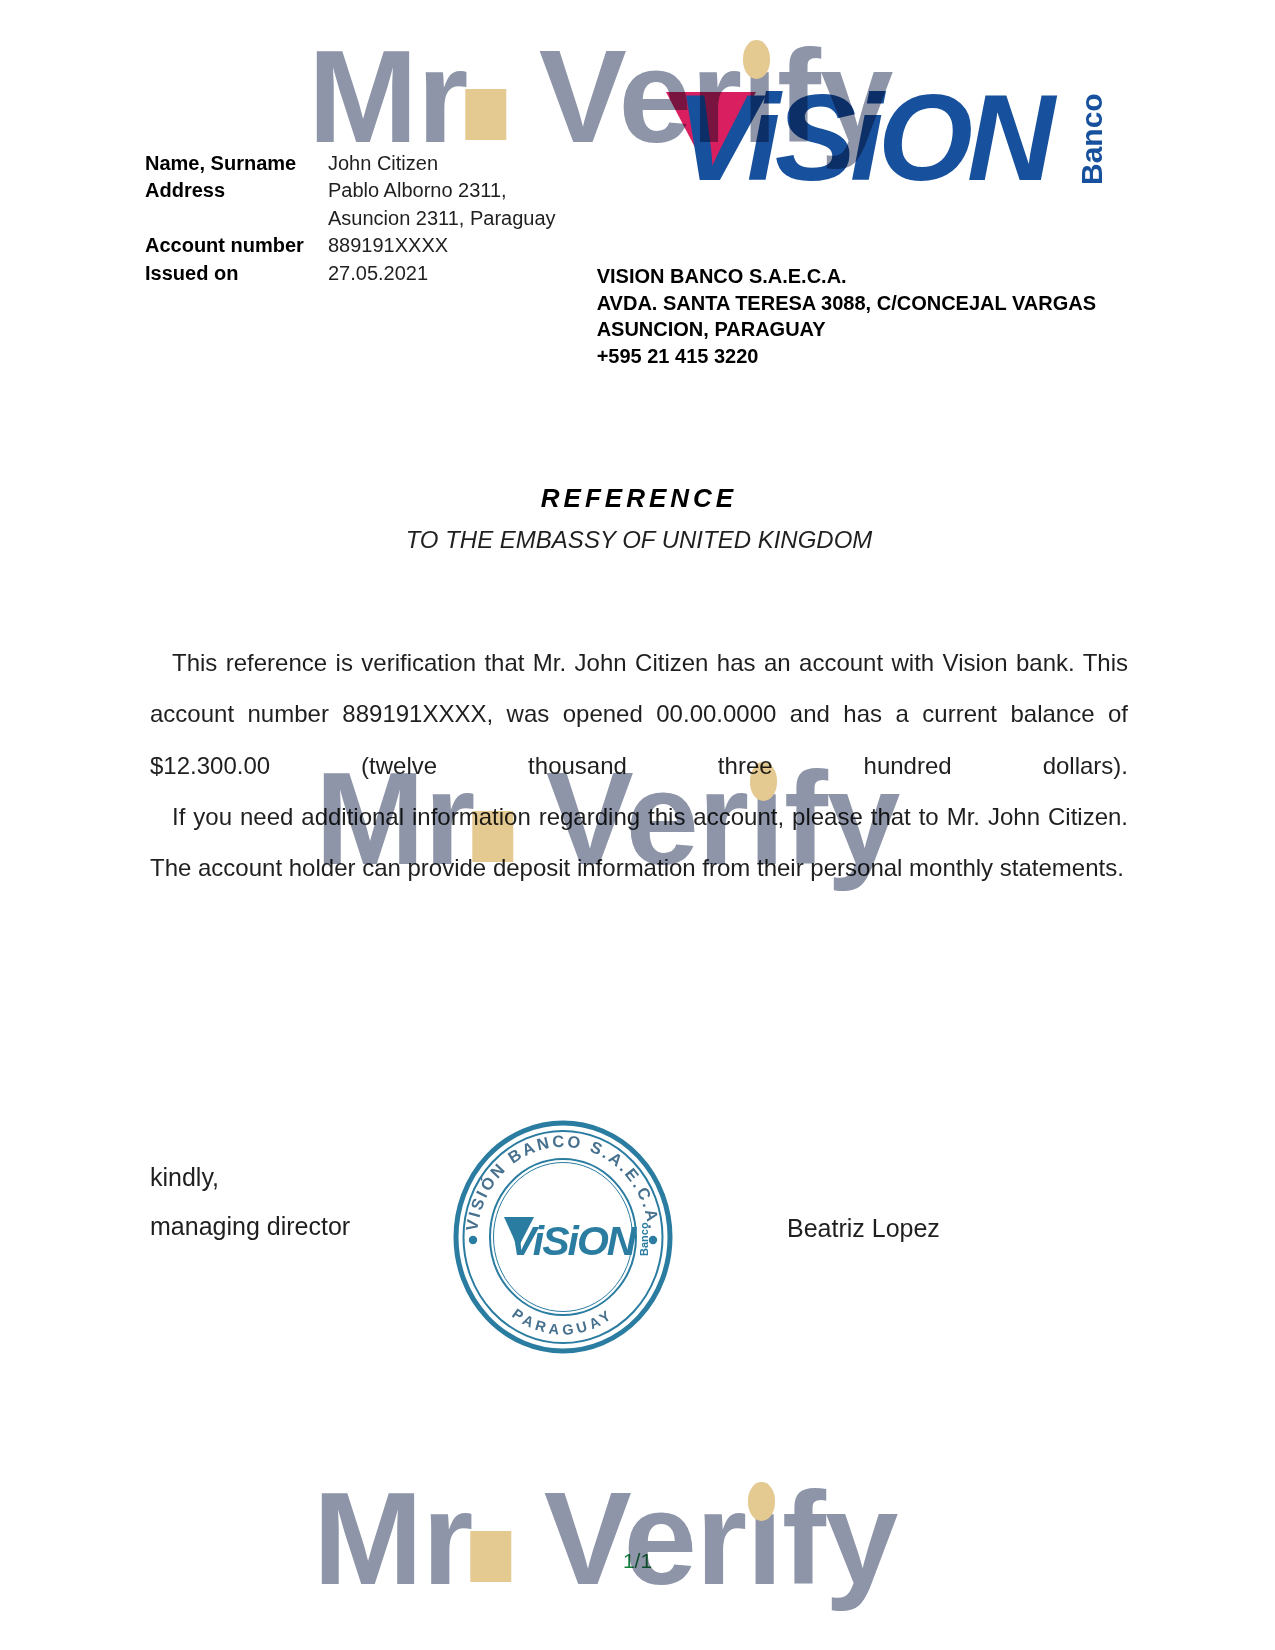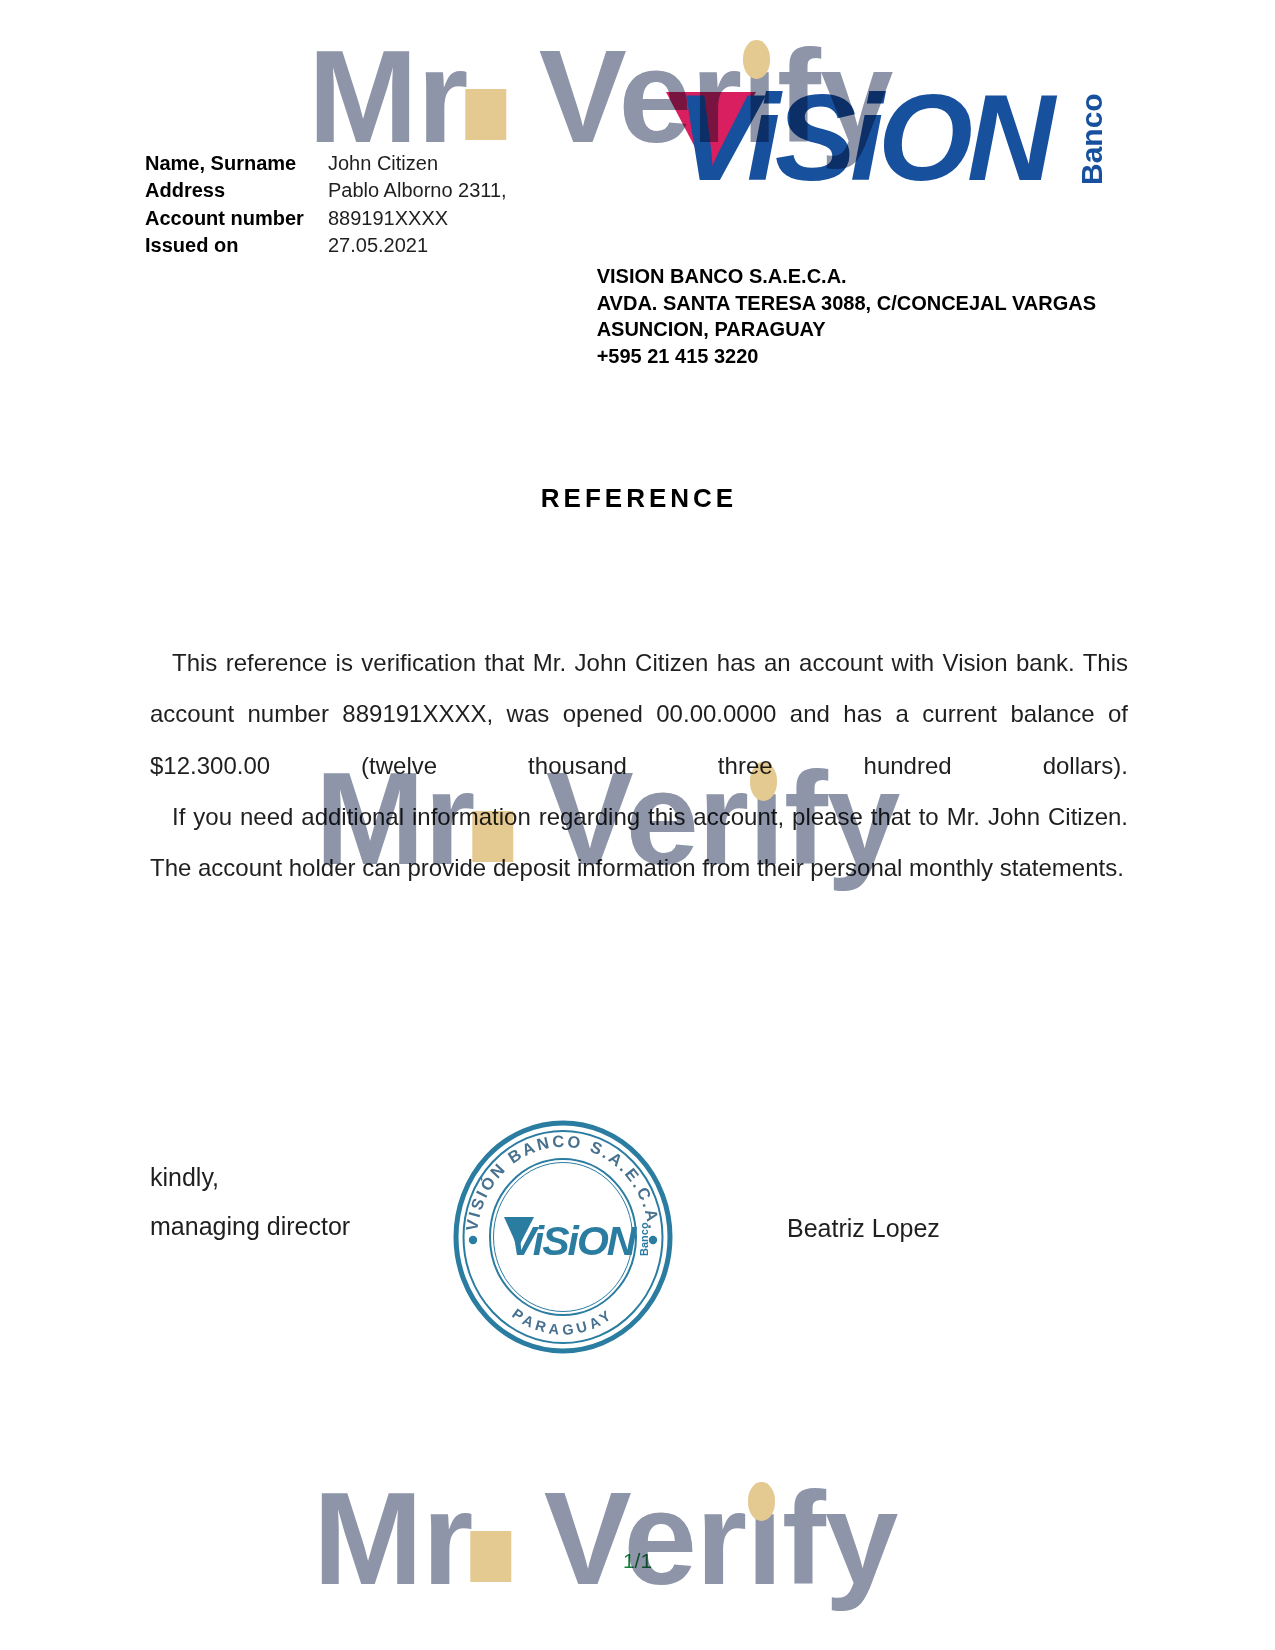--- a/index.html
+++ b/index.html
@@ -18,21 +18,21 @@
   
   .logo { position:absolute; left:652px; top:80px; width:458px; height:118px; }
 
   
   .bank-address {
     position:absolute; right:179px; top:263px; text-align:left;
     font-weight:bold; font-size:20px; line-height:26.6px; color:#000;
   }
 
   
-  .title-block { position:absolute; left:150px; top:483px; width:978px; text-align:center; }
+  .title-block { position:absolute; left:150px; top:483px; width:978px; text-align:center;font-style:italic; }
   .title-main { font-size:26px; font-weight:bold; letter-spacing:4px; color:#000; line-height:30px; }
   .title-sub  { font-size:24px; margin-top:13px; color:#1f1f1f; }
 
   
   .body-text { position:absolute; left:150px; top:637px; width:978px; font-size:24px; line-height:51.3px; text-align:justify; }
   .body-text p { margin:0; text-indent:22px; }
   .p1 { text-align-last:justify; }
 
   
   .closing  { position:absolute; left:150px; top:1163px; font-size:25px; }
@@ -68,20 +68,24 @@
   <div class="header-left">
     <div class="hrow">
       <span class="hlbl">Name, Surname</span>
       <span class="hval">John Citizen</span>
     </div>
     <div class="hrow">
       <span class="hlbl">Address</span>
       <span class="hval">Pablo Alborno 2311,</span>
     </div>
     <div class="hrow">
+      <span class="hlbl"></span>
+      <span class="hval">Asuncion 2311, Paraguay</span>
+    </div>
+    <div class="hrow">
       <span class="hlbl">Account number</span>
       <span class="hval">889191XXXX</span>
     </div>
     <div class="hrow">
       <span class="hlbl">Issued on</span>
       <span class="hval">27.05.2021</span>
     </div>
   </div>
 
   <div class="logo">
@@ -94,20 +98,21 @@
 
   <div class="bank-address">
     <div>VISION BANCO S.A.E.C.A.</div>
     <div>AVDA. SANTA TERESA 3088, C/CONCEJAL VARGAS</div>
     <div>ASUNCION, PARAGUAY</div>
     <div>+595 21 415 3220</div>
   </div>
 
   <div class="title-block">
     <div class="title-main">REFERENCE</div>
+    <div class="title-sub">TO THE EMBASSY OF UNITED KINGDOM</div>
   </div>
 
   <div class="body-text">
     <p class="p1">This reference is verification that Mr. John Citizen has an account with Vision bank. This account number 889191XXXX, was opened 00.00.0000 and has a current balance of $12.300.00 (twelve thousand three hundred dollars).</p>
     <p class="p2">If you need additional information regarding this account, please that to Mr. John Citizen. The account holder can provide deposit information from their personal monthly statements.</p>
   </div>
 
   <div class="closing">kindly,</div>
   <div class="role">managing director</div>
   <div class="sig-name">Beatriz Lopez</div>

